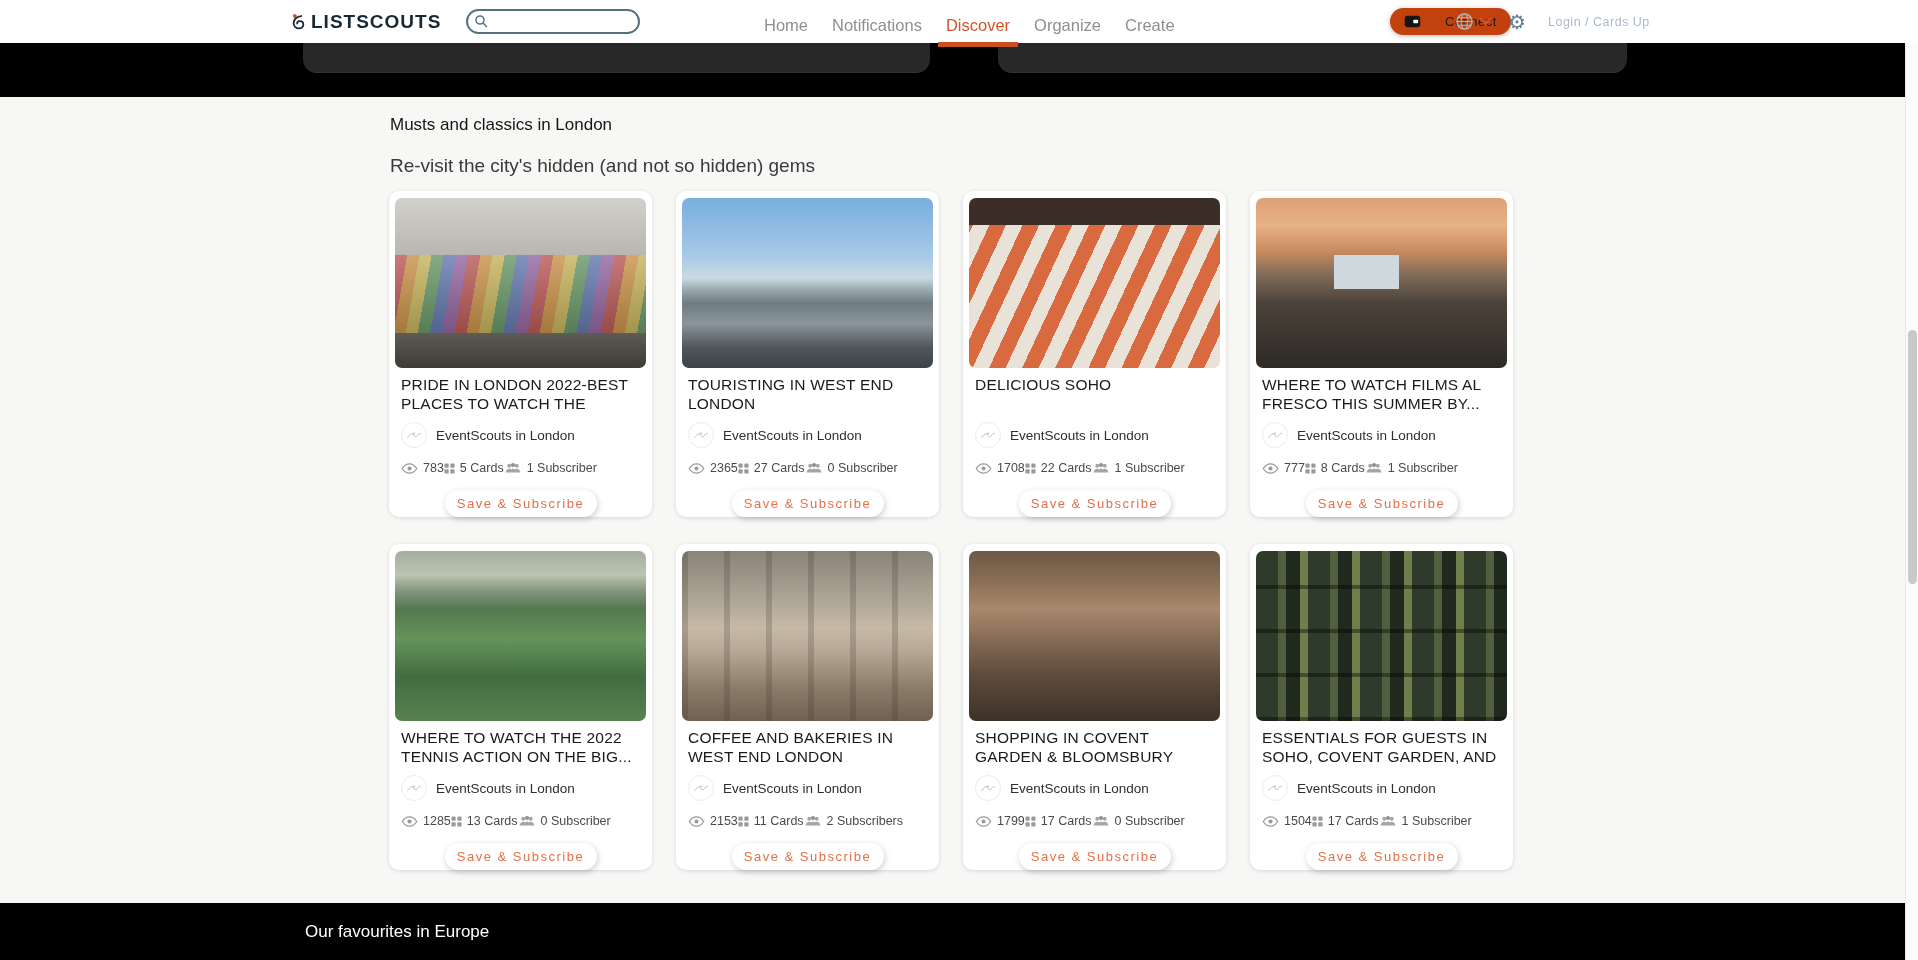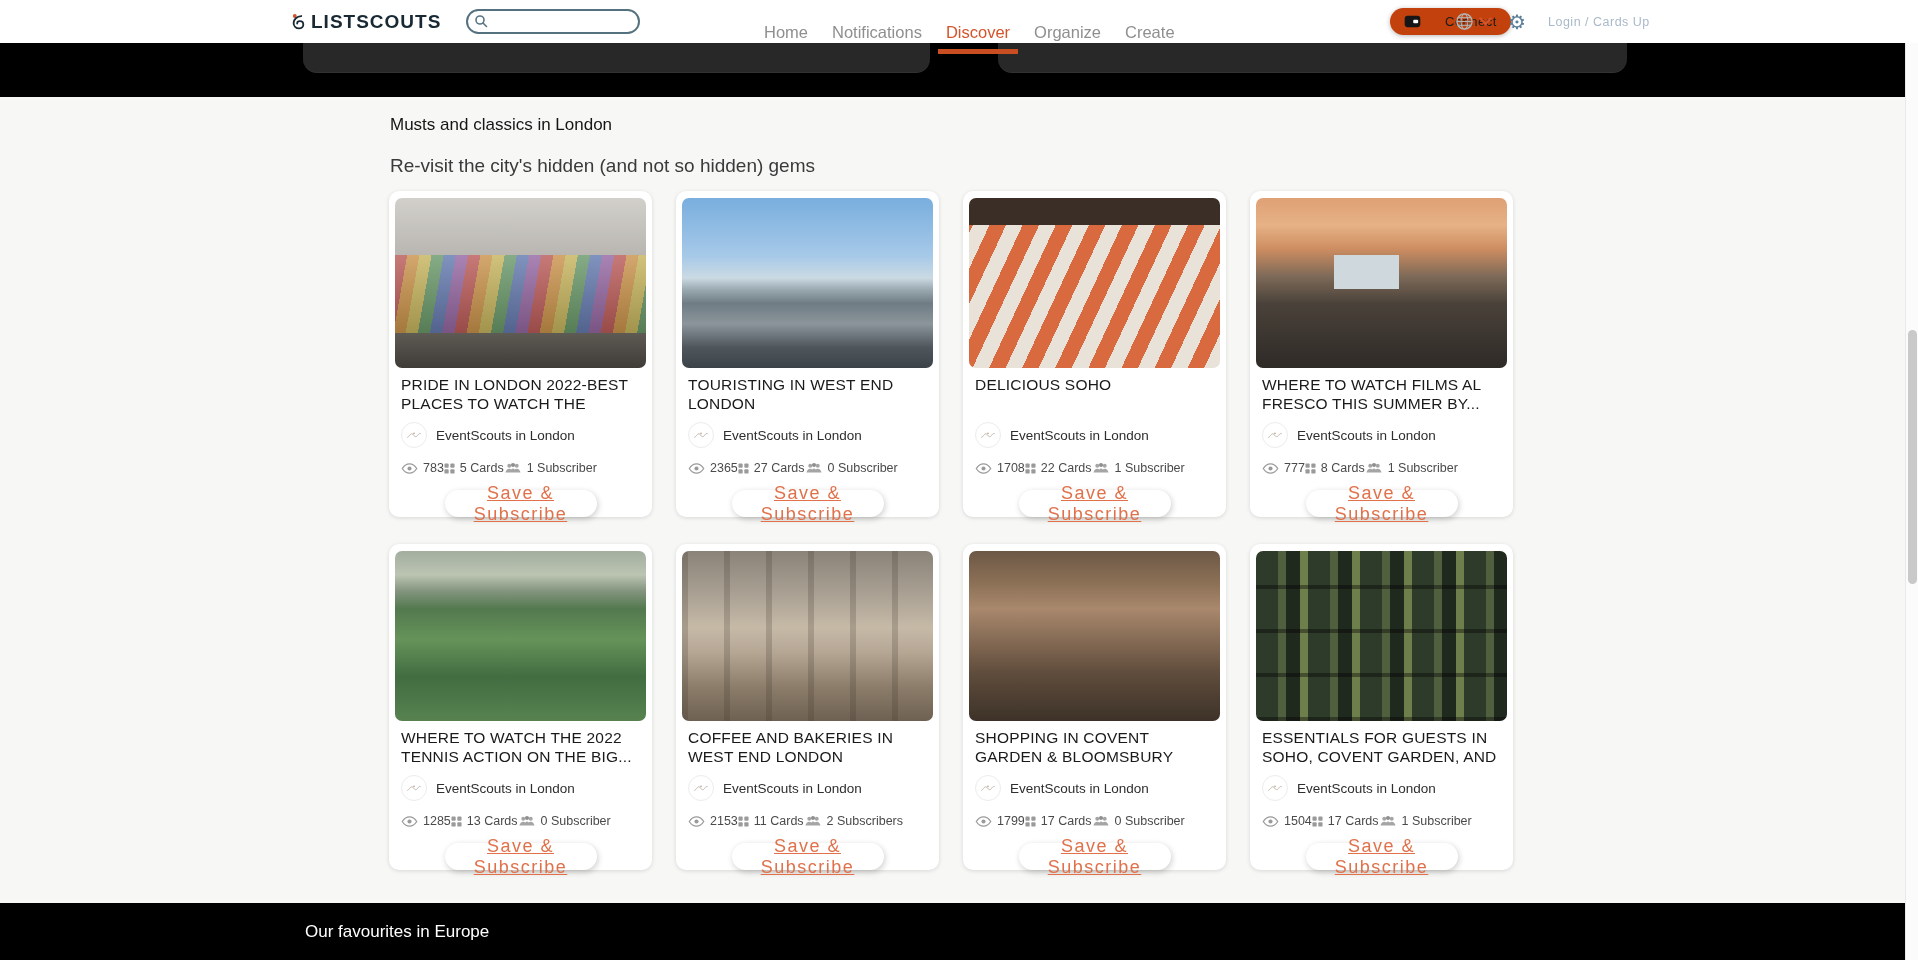--- a/index.html
+++ b/index.html
@@ -16,21 +16,21 @@
   .header { position:absolute; top:0; left:0; width:1918px; height:43px; background:#ffffff; z-index:5; }
   .logo { position:absolute; left:287px; top:0; height:43px; display:flex; align-items:center; gap:2px; cursor:pointer; }
   .logo-text { font-size:19px; letter-spacing:1px; color:#182934; font-weight:600; }
   .search-wrap { position:absolute; left:466px; top:9px; width:174px; height:25px; }
   .search-input {
     width:100%; height:100%; border:2px solid #54717f; border-radius:13px;
     background:#fff; outline:none; padding:0 10px 0 28px; font-size:12px; color:#333;
     font-family:"Liberation Sans", sans-serif;
   }
   .search-icon { position:absolute; left:8px; top:5px; width:14px; height:14px; pointer-events:none; }
-  .nav { position:absolute; left:764px; top:11px; height:34px; display:flex; gap:24px;justify-content:flex-end; }
+  .nav { position:absolute; left:764px; top:4px; height:34px; display:flex; gap:24px;justify-content:flex-end; }
   .nav-item { position:relative; display:flex; align-items:center; height:43px; font-size:16.5px; color:#8f8f8f; cursor:pointer; }
   .nav-item.active { color:#d4542b; }
   .nav-item.active::after { content:""; position:absolute; left:-8px; right:-8px; bottom:0; height:5px; background:#c94e22; }
   .connect-btn {
     position:absolute; left:1390px; top:8px; height:27px; padding:0 14px;
     background:#c2410c; border:none; border-radius:14px; box-shadow:0 1px 5px rgba(0,0,0,.28);
     display:flex; align-items:center; gap:24px; cursor:pointer;
     font-family:"Liberation Sans", sans-serif; font-size:13px; color:#1c1c1c; letter-spacing:.5px;
   }
   .lang-select { position:absolute; left:1455px; top:0; height:43px; display:flex; align-items:center; gap:5px; cursor:pointer; }
@@ -57,21 +57,21 @@
   }
   .author-row { display:flex; align-items:center; gap:9px; margin:8px 12px 0; height:26px; }
   .avatar { width:26px; height:26px; border-radius:50%; border:1px solid #ececec; background:#fff; flex:none; display:flex; align-items:center; justify-content:center; }
   .author-name { font-size:13.5px; color:#2e2e2e; }
   .stats-row { display:flex; align-items:center; margin:13px 12px 0; font-size:12.5px; color:#4a4a4a; }
   .stat { display:flex; align-items:center; gap:5px; }
   .stat svg { flex:none; }
   .save-btn {
     margin:15px auto 0; width:152px; height:27px; border:none; border-radius:14px; background:#fff;
     box-shadow:1px 2px 6px rgba(0,0,0,.2); display:flex; align-items:center; justify-content:center;
-    font-family:"Liberation Sans", sans-serif; font-size:18px; letter-spacing:1.5px; color:#e0714a; cursor:pointer;text-decoration:underline;
+    font-family:"Liberation Sans", sans-serif; font-size:13px; letter-spacing:1.5px; color:#e0714a; cursor:pointer;
   }
 
   
   .img-0 { background-image:
       repeating-linear-gradient(100deg, rgba(210,60,60,.5) 0 12px, rgba(235,150,40,.5) 12px 24px, rgba(230,205,70,.5) 24px 36px, rgba(80,160,90,.5) 36px 48px, rgba(70,110,200,.5) 48px 60px, rgba(150,80,180,.5) 60px 72px),
       linear-gradient(180deg,#d2d0cb 0%,#b8b5b0 35%,#8f8b85 55%,#605c56 78%,#3f3c37 100%);
       background-size:100% 46%,100% 100%; background-position:0 62%,0 0; background-repeat:no-repeat; }
   .img-1 { background-image:
       linear-gradient(180deg,#79aede 0%,#a6c9e8 34%,#cbdae3 47%,#9aa8b0 54%,#6f7c84 62%,#8b959b 74%,#4e565c 88%,#3c4348 100%); }
   .img-2 { background-image:

